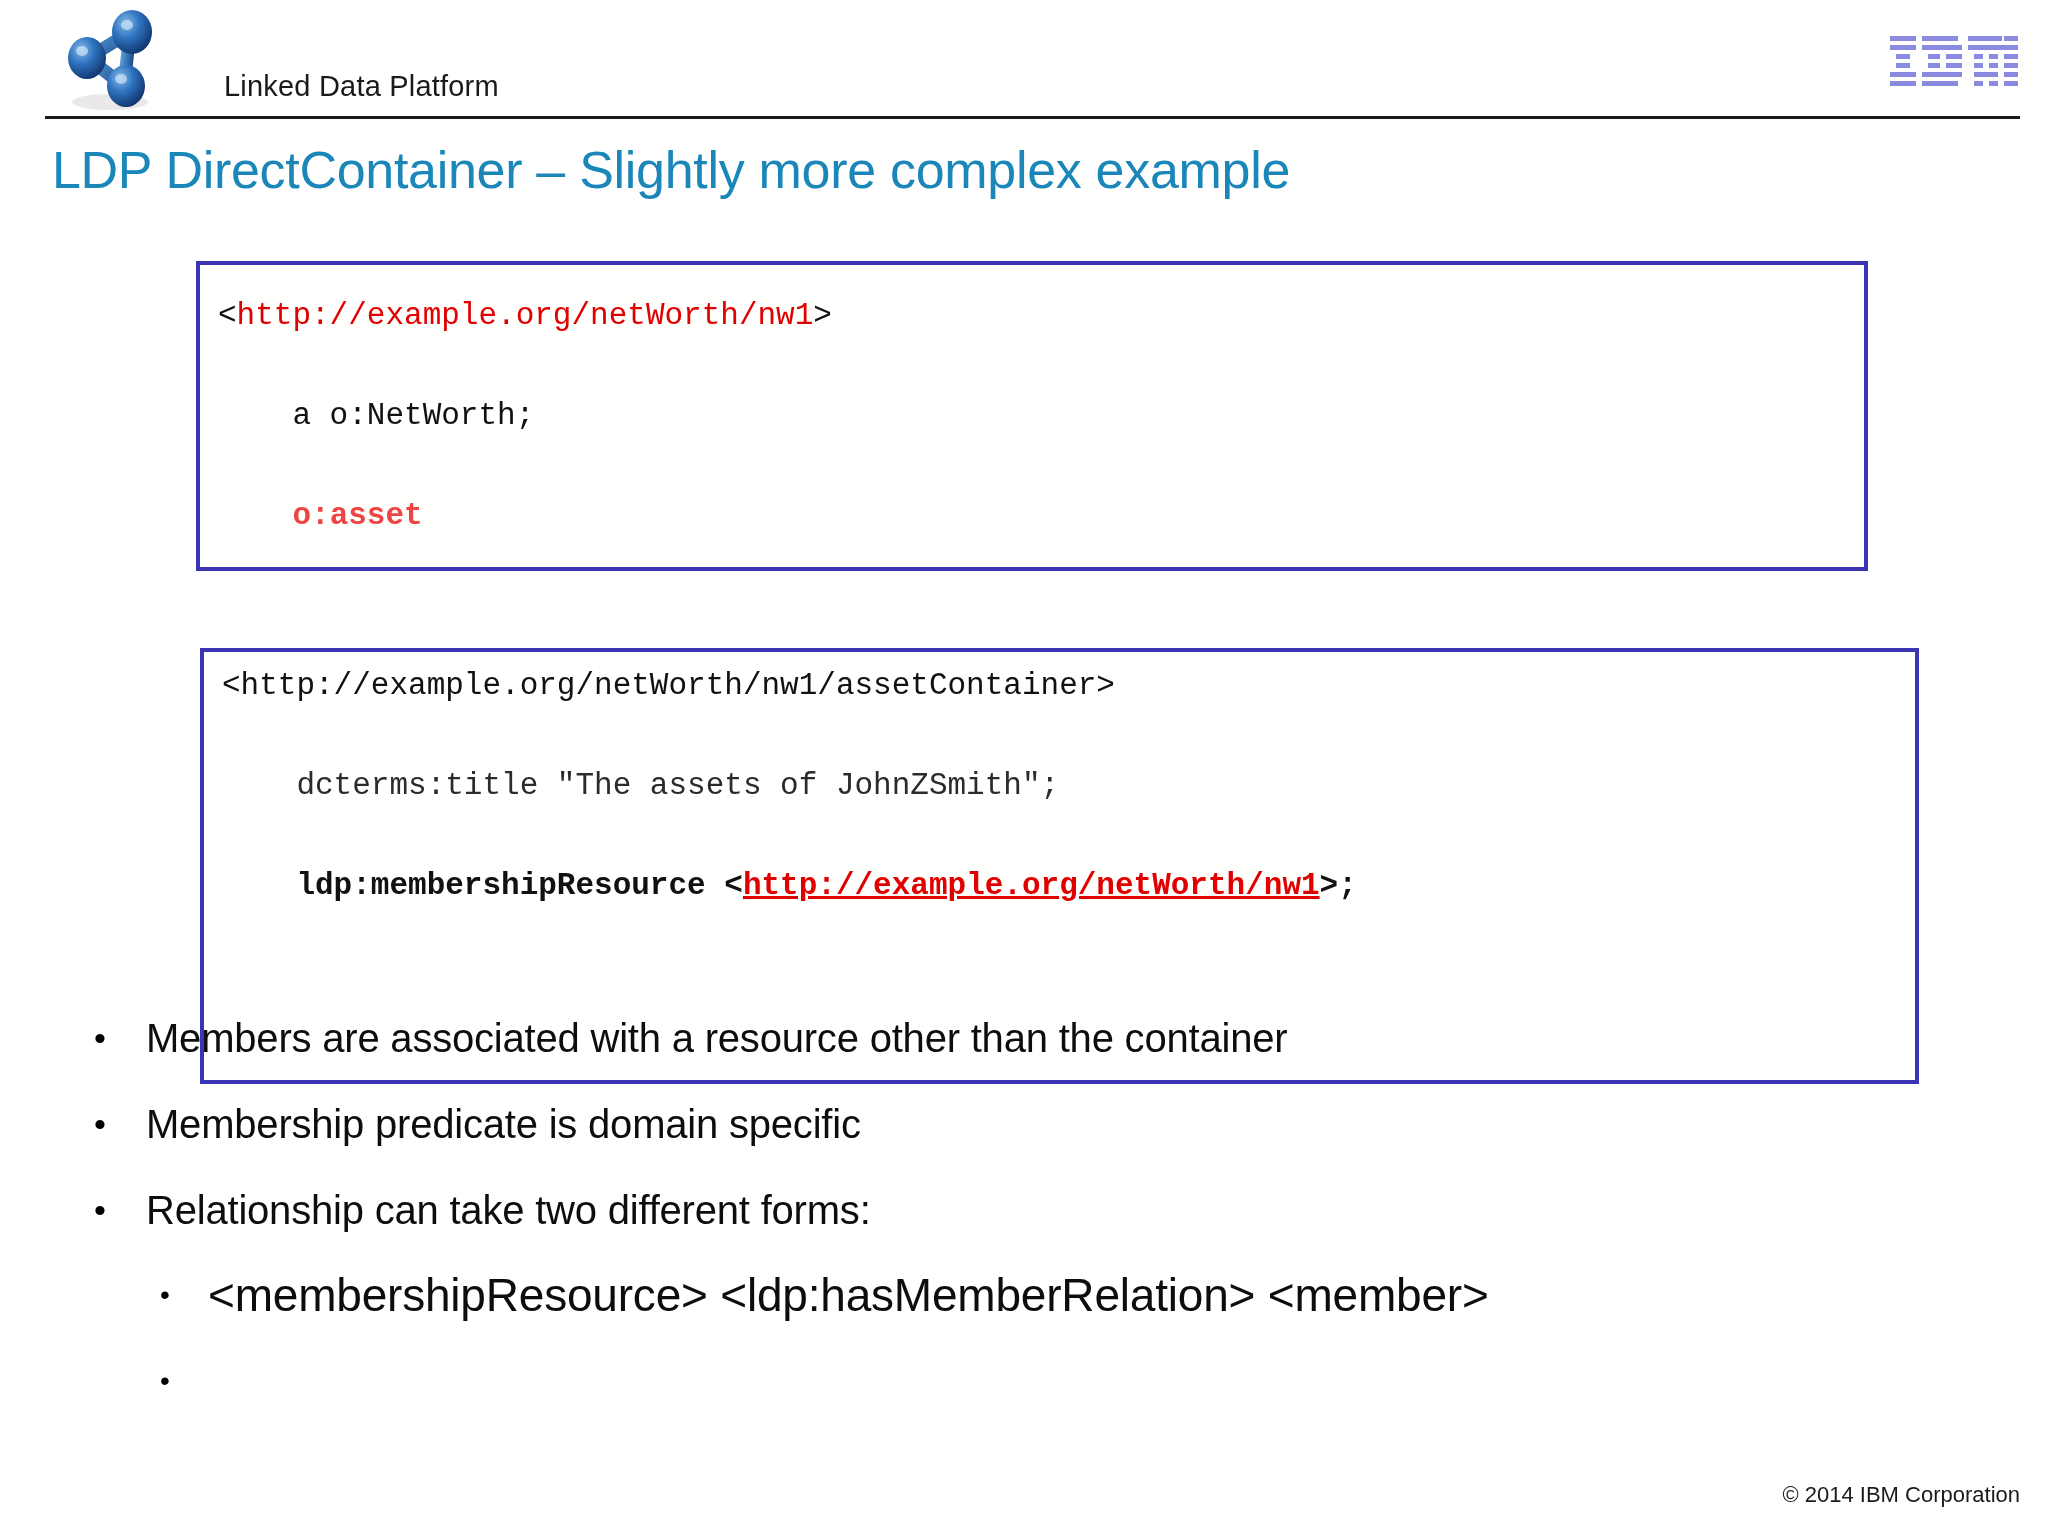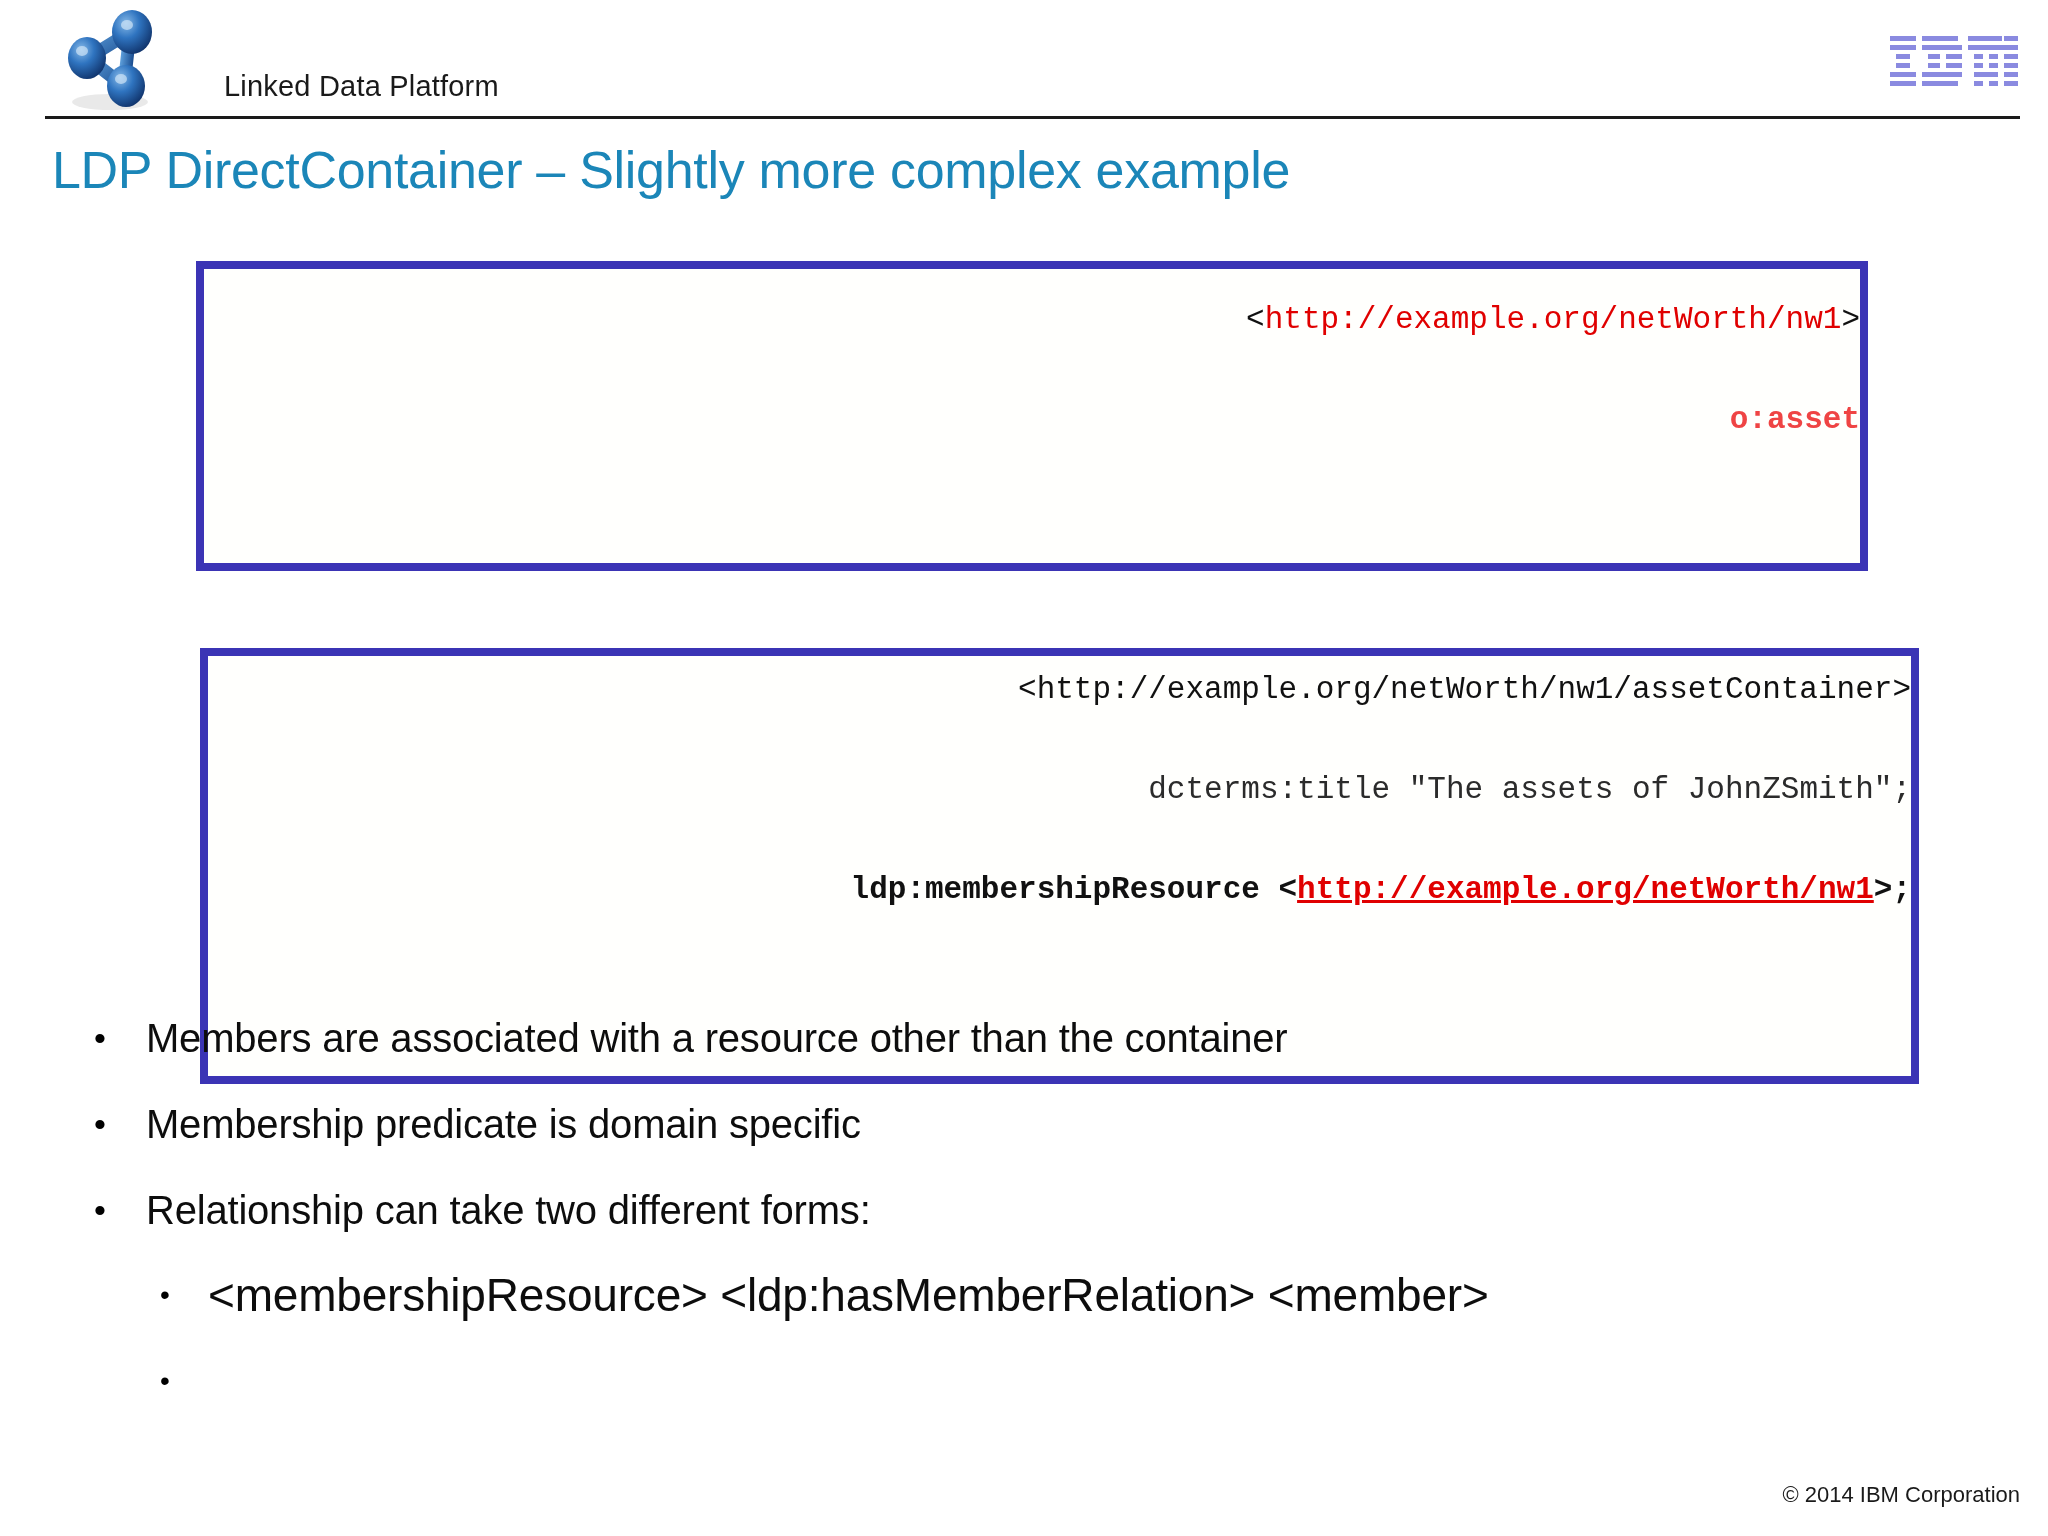--- a/index.html
+++ b/index.html
@@ -67,29 +67,28 @@
     font-weight: 400;
     color: #1b86b8;
     letter-spacing: -0.3px;
     white-space: nowrap;
     text-align: right;
   }
 
   
   .code-box {
     position: absolute;
-    border: 8px solid #6d28d9;
+    border: 4px solid #6d28d9;
     background: #fffffd;
     font-family: "Liberation Mono", "DejaVu Sans Mono", monospace;
     font-size: 31px;
     line-height: 50px;
     color: #111111;
     white-space: pre;
     overflow: hidden;
-    text-align: right;
   }
 
   #code-box-1 {
     left: 196px; top: 261px;
     width: 1672px; height: 310px;
     padding: 26px 0 0 18px;
   }
 
   #code-box-2 {
     left: 200px; top: 648px;
@@ -246,20 +245,21 @@
         </g>
       </svg>
     </div>
 
     <div id="header-rule"></div>
   </div>
 
   <h1 id="slide-title">LDP DirectContainer – Slightly more complex example</h1>
 
   <div class="code-box" id="code-box-1" style="border-color: rgb(59, 52, 181);"><span class="code-line"><span class="tok-black">&lt;</span><span class="tok-url-red">http://example.org/netWorth/nw1</span><span class="tok-black">&gt;</span></span>
+<span class="code-line"><span class="tok-black">    a o:NetWorth;</span></span>
 <span class="code-line"><span class="tok-black">    </span><span class="tok-blue-bold">o:asset</span></span>
 
 </div>
 
   <div class="code-box" id="code-box-2" style="border-color: rgb(59, 52, 181);"><span class="code-line"><span class="tok-black">&lt;http://example.org/netWorth/nw1/assetContainer&gt;</span></span>
 <span class="code-line"><span class="tok-gray">    dcterms:title "The assets of JohnZSmith";</span></span>
 <span class="code-line"><span class="tok-bold">    ldp:membershipResource &lt;</span><span class="tok-link">http://example.org/netWorth/nw1</span><span class="tok-bold">&gt;;</span></span>
 </div>
 
   <div id="bullets">

